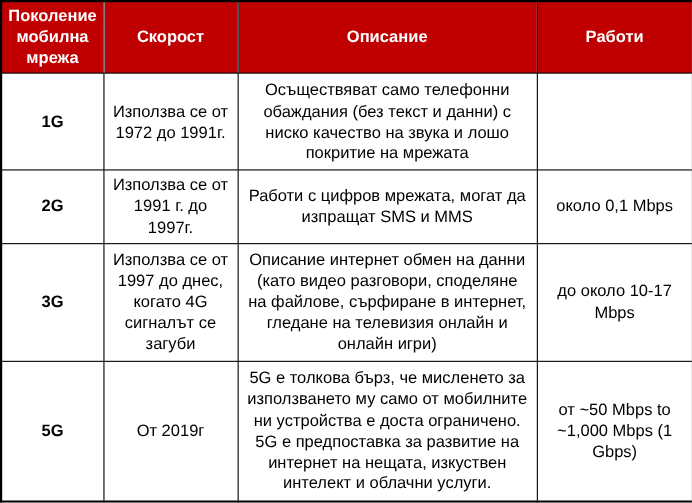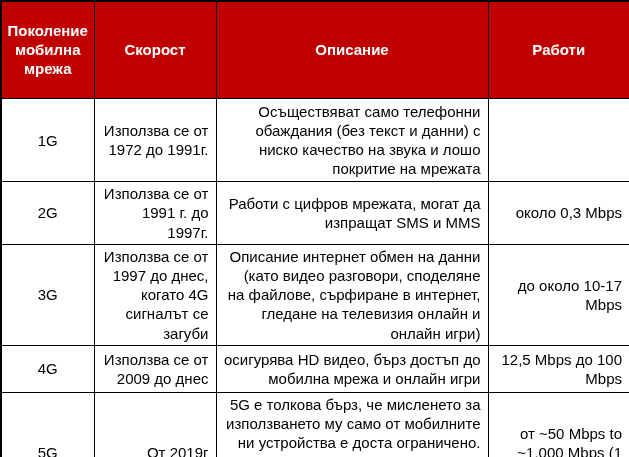--- a/index.html
+++ b/index.html
@@ -37,30 +37,31 @@
   col.c-desc   { width: 272px; }
   col.c-speed  { width: 142px; }
   
   table.gen-table thead th {
     background: var(--accent, #C00000);
     color: #ffffff;
     font-weight: bold;
     text-align: center;
     font-size: 15px;
     line-height: 1.25;
-    padding: 20px 5px;
+    padding: 4px 5px;
   }
   
   td.gen-cell {
     color: var(--accent, #C00000);
     text-align: center;
     font-size: 16px;
+    font-weight: bold;
   }
   td.period-cell, td.desc-cell, td.speed-cell {
-    text-align: right;
+    text-align: center;
   }
   
   tr.row-header { height: 60px; }
   tr.row-0 { height: 83px; }
   tr.row-1 { height: 53px; }
   tr.row-2 { height: 94px; }
   tr.row-3 { height: 47px; }
   tr.row-4 { height: 120px; }
 </style>
 </head>
@@ -86,33 +87,27 @@
       <tr class="row-0">
         <td class="gen-cell">1G</td>
         <td class="period-cell">Използва се от 1972 до 1991г.</td>
         <td class="desc-cell">Осъществяват само телефонни обаждания (без текст и данни) с ниско качество на звука и лошо покритие на мрежата</td>
         <td class="speed-cell"></td>
       </tr>
       <tr class="row-1">
         <td class="gen-cell">2G</td>
         <td class="period-cell">Използва се от 1991 г. до 1997г.</td>
         <td class="desc-cell">Работи с цифров мрежата, могат да изпращат SMS и MMS</td>
-        <td class="speed-cell">около 0,3 Mbps</td>
+        <td class="speed-cell">около 0,1 Mbps</td>
       </tr>
       <tr class="row-2">
         <td class="gen-cell">3G</td>
         <td class="period-cell">Използва се от 1997 до днес, когато 4G сигналът се загуби</td>
         <td class="desc-cell">Описание интернет обмен на данни (като видео разговори, споделяне на файлове, сърфиране в интернет, гледане на телевизия онлайн и онлайн игри)</td>
         <td class="speed-cell">до около 10-17 Mbps</td>
-      </tr>
-      <tr class="row-3">
-        <td class="gen-cell">4G</td>
-        <td class="period-cell">Използва се от 2009 до днес</td>
-        <td class="desc-cell">осигурява HD видео, бърз достъп до мобилна мрежа и онлайн игри</td>
-        <td class="speed-cell">12,5 Mbps до 100 Mbps</td>
       </tr>
       <tr class="row-4">
         <td class="gen-cell">5G</td>
         <td class="period-cell">От 2019г</td>
         <td class="desc-cell">5G е толкова бърз, че мисленето за използването му само от мобилните ни устройства е доста ограничено. 5G е предпоставка за развитие на интернет на нещата, изкуствен интелект и облачни услуги.</td>
         <td class="speed-cell">от ~50 Mbps to ~1,000 Mbps (1 Gbps)</td>
       </tr>
     </tbody>
   </table>
 </div>

